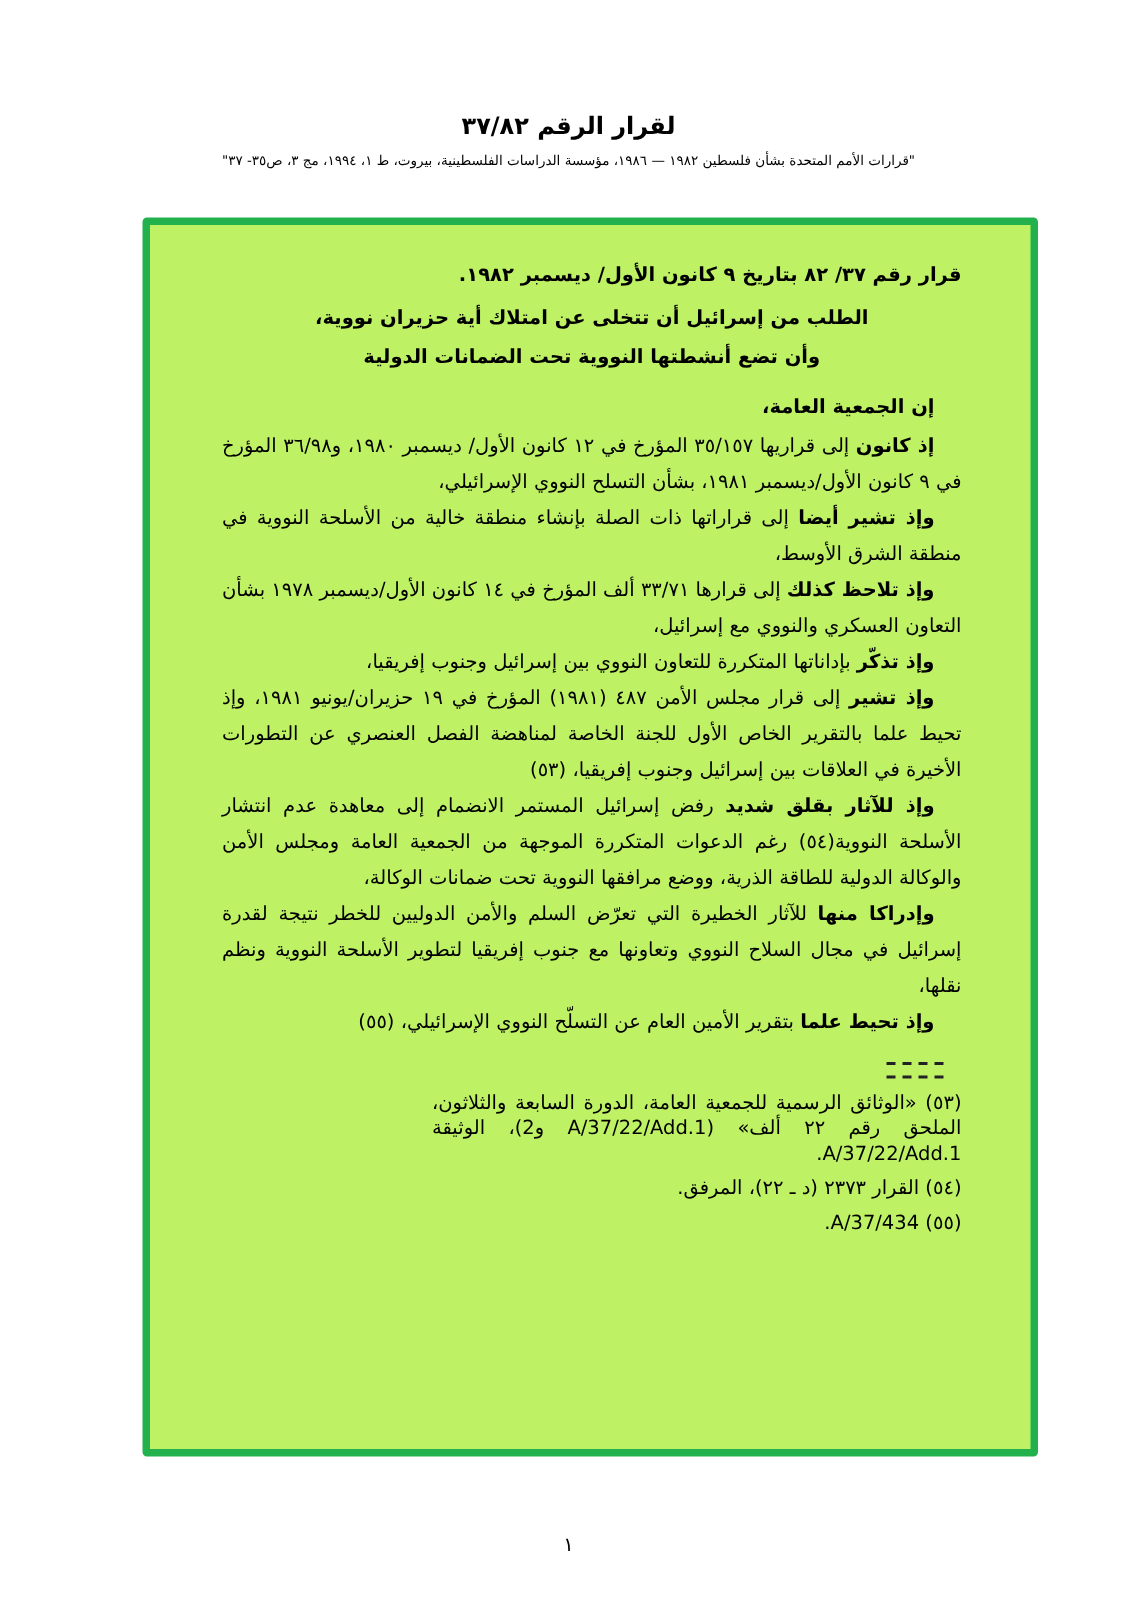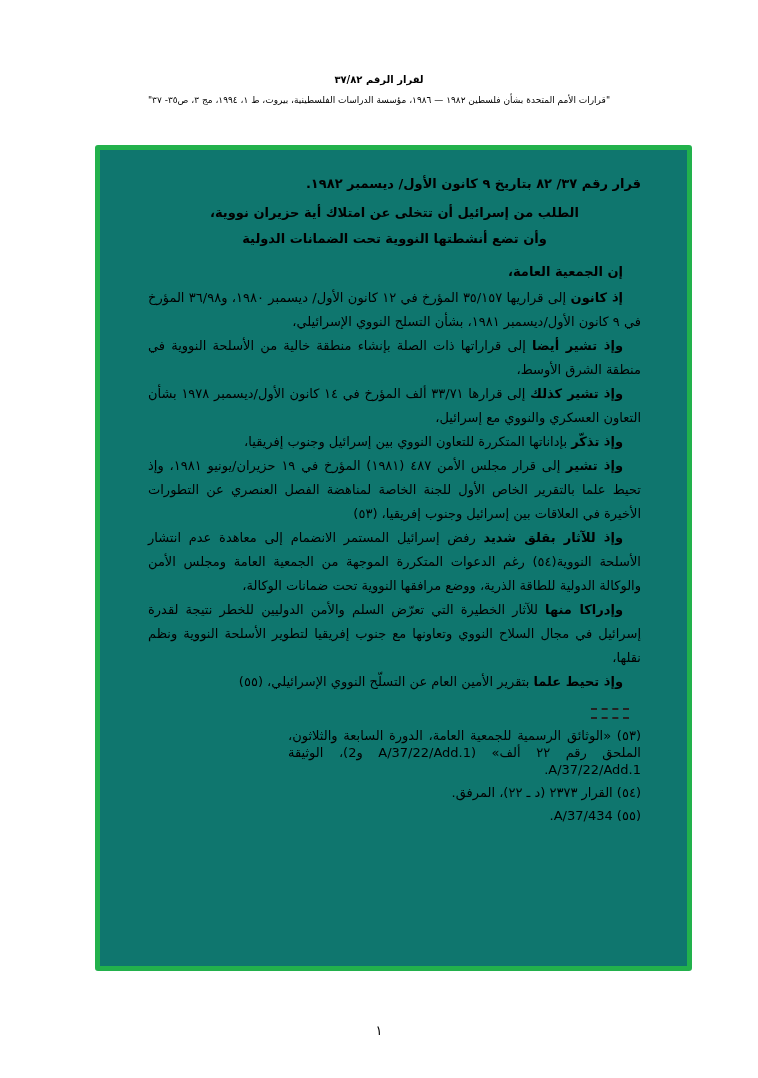--- a/index.html
+++ b/index.html
@@ -16,36 +16,36 @@
     background: #ffffff;
     overflow: hidden;
   }
   .page-header {
     position: absolute;
     top: 74px; left: 0; right: 0;
     text-align: center;
     direction: rtl;
   }
   .header-title {
-    font-size: 10px;
+    font-size: 16px;
     font-weight: 700;
     margin: 0;
   }
   .header-subtitle {
     font-size: 9px;
     margin-top: 10px;
     white-space: nowrap;
   }
   .green-frame {
     position: absolute;
     left: 95px; top: 145px;
     width: 597px; height: 826px;
     border: 5px solid #22B14C;
     border-radius: 3px;
-    background: #0f766e;
+    background: #bef264;
     overflow: hidden;
   }
   .doc-content {
     direction: rtl;
     text-align: justify;
     padding: 22px 46px 0 48px;
     font-size: 13px;
     line-height: 24px;
   }
   .res-title {
@@ -109,21 +109,21 @@
         <div>الطلب من إسرائيل أن تتخلى عن امتلاك أية حزيران نووية،</div>
         <div>وأن تضع أنشطتها النووية تحت الضمانات الدولية</div>
       </div>
 
       <p class="opening">إن الجمعية العامة،</p>
 
       <p class="para"><b class="lead">إذ كانون</b><span> إلى قراريها ٣٥/١٥٧ المؤرخ في ١٢ كانون الأول/ ديسمبر ١٩٨٠، و٣٦/٩٨ المؤرخ في ٩ كانون الأول/ديسمبر ١٩٨١، بشأن التسلح النووي الإسرائيلي،</span></p>
 
       <p class="para"><b class="lead">وإذ تشير أيضا</b><span> إلى قراراتها ذات الصلة بإنشاء منطقة خالية من الأسلحة النووية في منطقة الشرق الأوسط،</span></p>
 
-      <p class="para"><b class="lead">وإذ تشير كذلك</b><span> إلى قرارها ٣٣/٧١ ألف المؤرخ في ١٤ كانون الأول/ديسمبر ١٩٧٨ بشأن التعاون العسكري والنووي مع إسرائيل،</span></p>
+      <p class="para"><b class="lead">وإذ تلاحظ كذلك</b><span> إلى قرارها ٣٣/٧١ ألف المؤرخ في ١٤ كانون الأول/ديسمبر ١٩٧٨ بشأن التعاون العسكري والنووي مع إسرائيل،</span></p>
 
       <p class="para"><b class="lead">وإذ تذكّر</b><span> بإداناتها المتكررة للتعاون النووي بين إسرائيل وجنوب إفريقيا،</span></p>
 
       <p class="para"><b class="lead">وإذ تشير</b><span> إلى قرار مجلس الأمن ٤٨٧ (١٩٨١) المؤرخ في ١٩ حزيران/يونيو ١٩٨١، وإذ تحيط علما بالتقرير الخاص الأول للجنة الخاصة لمناهضة الفصل العنصري عن التطورات الأخيرة في العلاقات بين إسرائيل وجنوب إفريقيا، (٥٣)</span></p>
 
       <p class="para"><b class="lead">وإذ للآثار بقلق شديد</b><span> رفض إسرائيل المستمر الانضمام إلى معاهدة عدم انتشار الأسلحة النووية(٥٤) رغم الدعوات المتكررة الموجهة من الجمعية العامة ومجلس الأمن والوكالة الدولية للطاقة الذرية، ووضع مرافقها النووية تحت ضمانات الوكالة،</span></p>
 
       <p class="para"><b class="lead">وإدراكا منها</b><span> للآثار الخطيرة التي تعرّض السلم والأمن الدوليين للخطر نتيجة لقدرة إسرائيل في مجال السلاح النووي وتعاونها مع جنوب إفريقيا لتطوير الأسلحة النووية ونظم نقلها،</span></p>
 
       <p class="para"><b class="lead">وإذ تحيط علما</b><span> بتقرير الأمين العام عن التسلّح النووي الإسرائيلي، (٥٥)</span></p>

